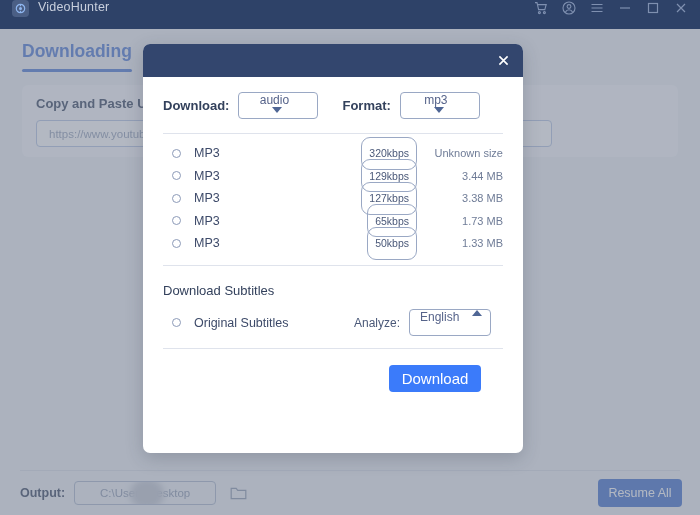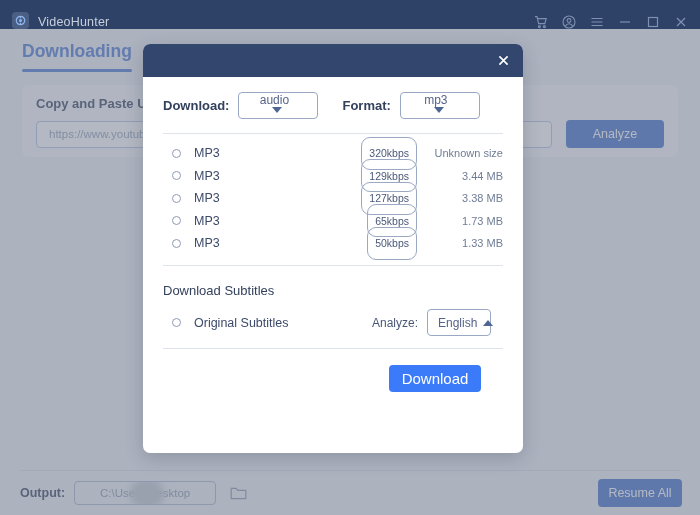--- a/index.html
+++ b/index.html
@@ -22,21 +22,21 @@
   }
 
   
   .titlebar {
     position: absolute;
     top: 0; left: 0;
     width: 700px;
     height: 29px;
     background: #2e4268;
     display: flex;
-    align-items: flex-end;
+    align-items: flex-start;
     box-sizing: border-box;
     padding: 0 8px 0 12px;
   }
   .logo {
     width: 17px;
     height: 17px;
     border-radius: 4px;
     background: #4b5f85;
     display: flex;
     align-items: center;
@@ -369,27 +369,26 @@
     font-size: 12.5px;
     color: #3d4a69;
     flex: 1 1 auto;
   }
   .lang-label {
     font-size: 12px;
     color: #4a5878;
     margin-right: 9px;
   }
   .select-lang {
-    width: 64px;
+    width: 82px;
     border: 1px solid #9aa8c4;
     border-radius: 4px;
     height: 27px;
     box-sizing: border-box;
     display: flex;
-    align-items: center;
     justify-content: space-between;
     padding: 0 8px 0 10px;
     font-size: 12px;
     color: #56638a;
     margin-right: 12px;
   }
 
   .modal-footer {
     display: flex;
     justify-content: flex-end;
@@ -465,21 +464,20 @@
 
     <div class="tabs">
       <div class="tab">Downloading</div>
       <div class="tab-underline"></div>
     </div>
 
     <div class="url-card">
       <div class="url-card-title">Copy and Paste URL</div>
       <div class="url-row">
         <div class="url-input">https://www.youtube</div>
-        <button class="analyze-btn">Analyze</button>
       </div>
     </div>
 
     <div class="bottom-divider"></div>
 
     <div class="bottom-bar">
       <span class="output-label">Output:</span>
       <span class="output-path">
         <span>C:\Users\Desktop</span>
         <span class="redaction"></span>

